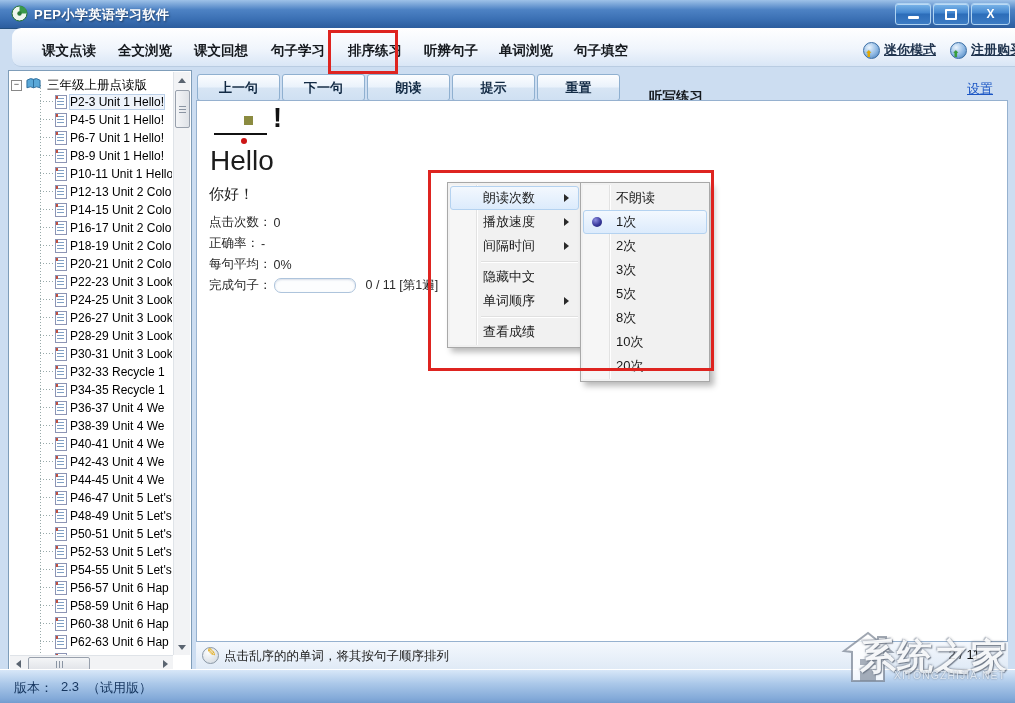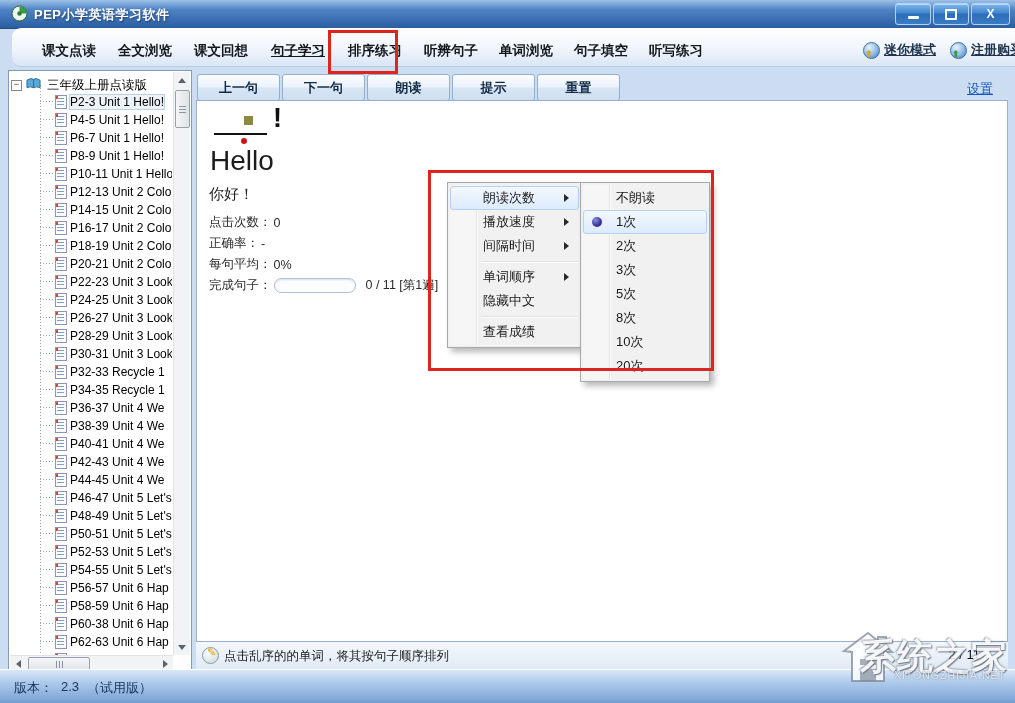--- a/index.html
+++ b/index.html
@@ -160,26 +160,26 @@
           <span class="g-close">X</span>
         </div>
     </div>
   </div>
 
   <div class="menubar">
     <div>
         <div class="mb-item" style="left: 30px;">课文点读</div>
         <div class="mb-item" style="left: 106px;">全文浏览</div>
         <div class="mb-item" style="left: 182px;">课文回想</div>
-        <div class="mb-item" style="left: 259px; text-decoration: underline;">句子学习</div>
+        <div class="mb-item" style="left: 259px;">句子学习</div>
         <div class="mb-item" style="left: 336px;">排序练习</div>
         <div class="mb-item" style="left: 412px;">听辨句子</div>
         <div class="mb-item" style="left: 487px;">单词浏览</div>
         <div class="mb-item" style="left: 562px;">句子填空</div>
-        <div class="mb-item" style="left: 637px;">听写练习</div>
+        <div class="mb-item" style="left: 637px; margin-top: 46px;">听写练习</div>
       </div>
     <div>
         <div class="mb-right" style="left: 851px; position: absolute;">
           <span class="orb">
             <span class="up gold">⬆</span>
           </span>
           <span class="lbl">迷你模式</span>
         </div>
         <div class="mb-right" style="left: 938px; position: absolute;">
           <span class="orb">
@@ -446,25 +446,25 @@
         <div class="mrow">
           <span>播放速度</span>
           <span class="arrow"></span>
         </div>
         <div class="mrow">
           <span>间隔时间</span>
           <span class="arrow"></span>
         </div>
         <div class="msep"></div>
         <div class="mrow">
+          <span>隐藏中文</span>
+        </div>
+        <div class="mrow">
           <span>单词顺序</span>
           <span class="arrow"></span>
-        </div>
-        <div class="mrow">
-          <span>隐藏中文</span>
         </div>
         <div class="msep"></div>
         <div class="mrow">
           <span>查看成绩</span>
         </div>
       </div>
   </div>
   <div class="menu" id="ctxsub">
     <div class="gutter"></div>
     <div>

